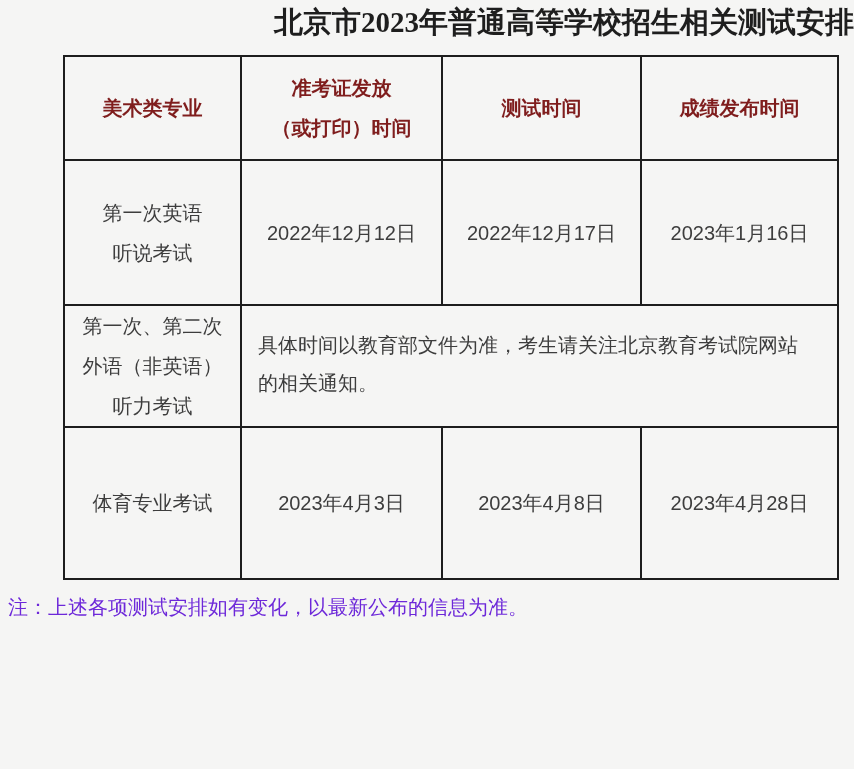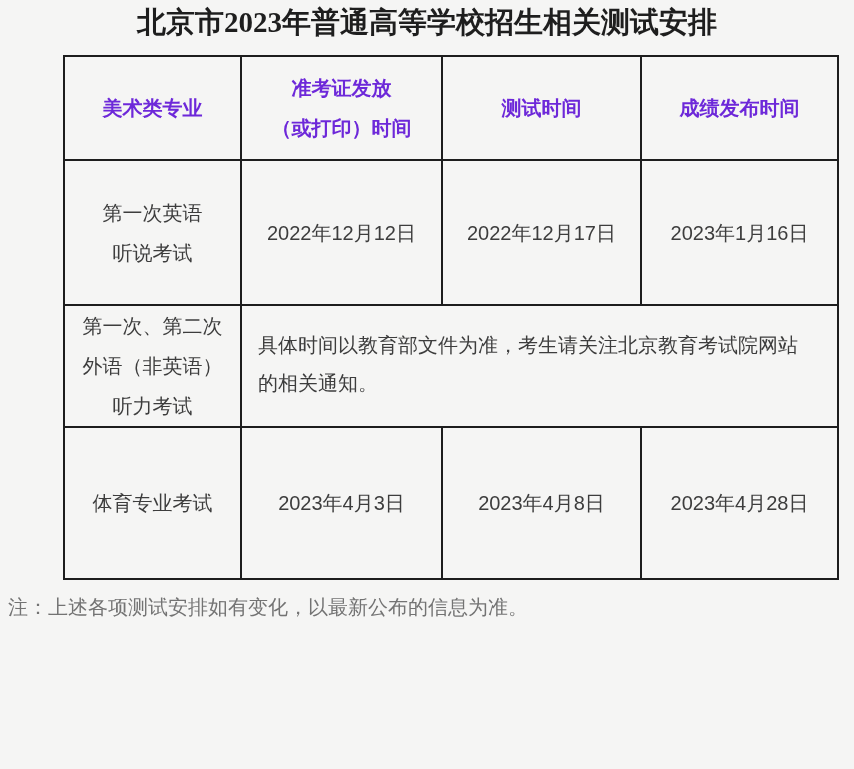--- a/index.html
+++ b/index.html
@@ -8,21 +8,21 @@
     width: 854px;
     height: 769px;
     background: #f5f5f4;
     font-family: "Liberation Sans", "DejaVu Sans", sans-serif;
     color: #3d3d3d;
     overflow: hidden;
   }
   .page-title {
     margin: 4px 0 0 0;
     width: 100%;
-    text-align: center;
+    text-align: right;
     font-family: "Liberation Serif", "DejaVu Serif", serif;
     font-size: 29px;
     font-weight: bold;
     color: #1e1e1e;
     line-height: 36px;
   }
   table.schedule {
     border-collapse: collapse;
     table-layout: fixed;
     width: 774px;
@@ -33,39 +33,39 @@
     text-align: center;
     vertical-align: middle;
     font-size: 20px;
     padding: 0;
     line-height: 2.0;
     color: #3d3d3d;
     overflow: hidden;
   }
   .schedule th {
     font-weight: bold;
-    color: #6d28d9;
+    color: #7f1d1d;
   }
   .schedule td { font-weight: normal; }
   tr.r-head { height: 104px; }
   tr.r1 { height: 110px; }
   tr.r2 { height: 145px; }
   tr.r3 { height: 95px; }
   tr.r4 { height: 122px; }
   tr.r5 { height: 152px; }
   td.merged-left {
     text-align: left;
     padding: 0 22px 4px 16px;
     line-height: 1.9;
   }
   .footnote {
     margin: 12px 0 0 8px;
     font-size: 20px;
     line-height: 1.5;
-    color: #737373;
+    color: #6d28d9;
     font-family: Liberation Serif, serif;
   }
 </style>
 </head>
 <body>
 
 <div class="page-title">北京市2023年普通高等学校招生相关测试安排</div>
 
 <table class="schedule">
   <colgroup>

